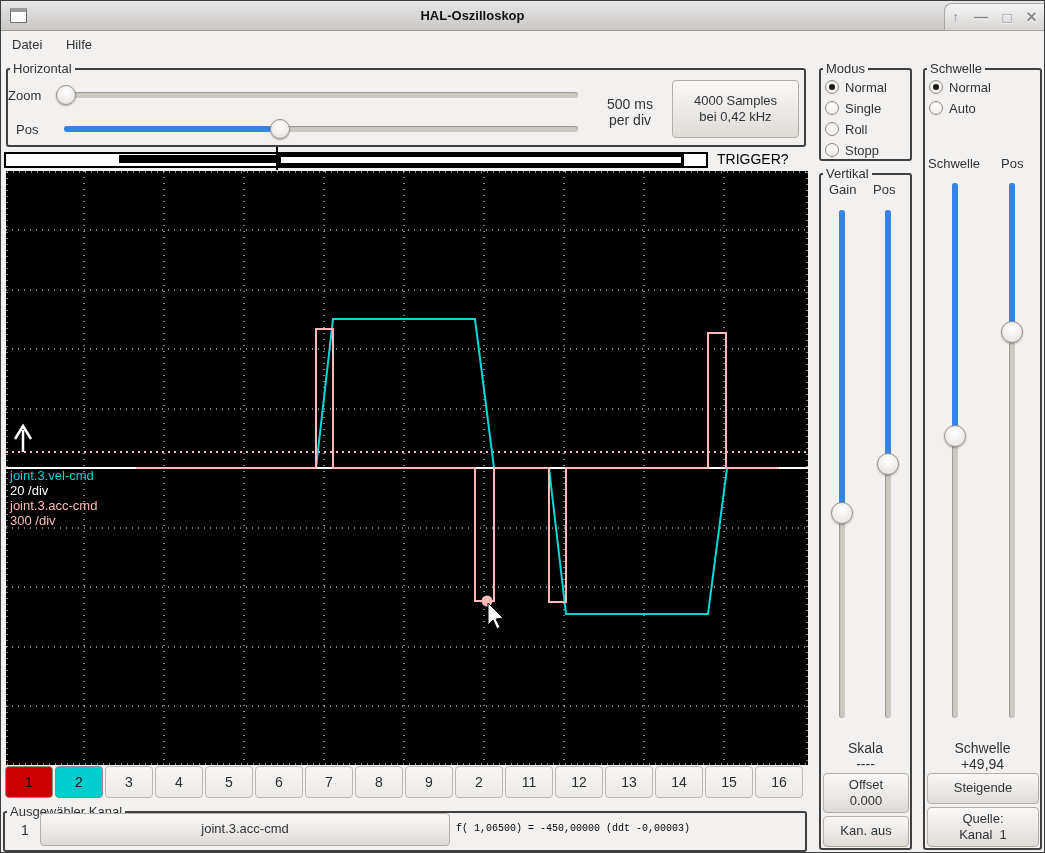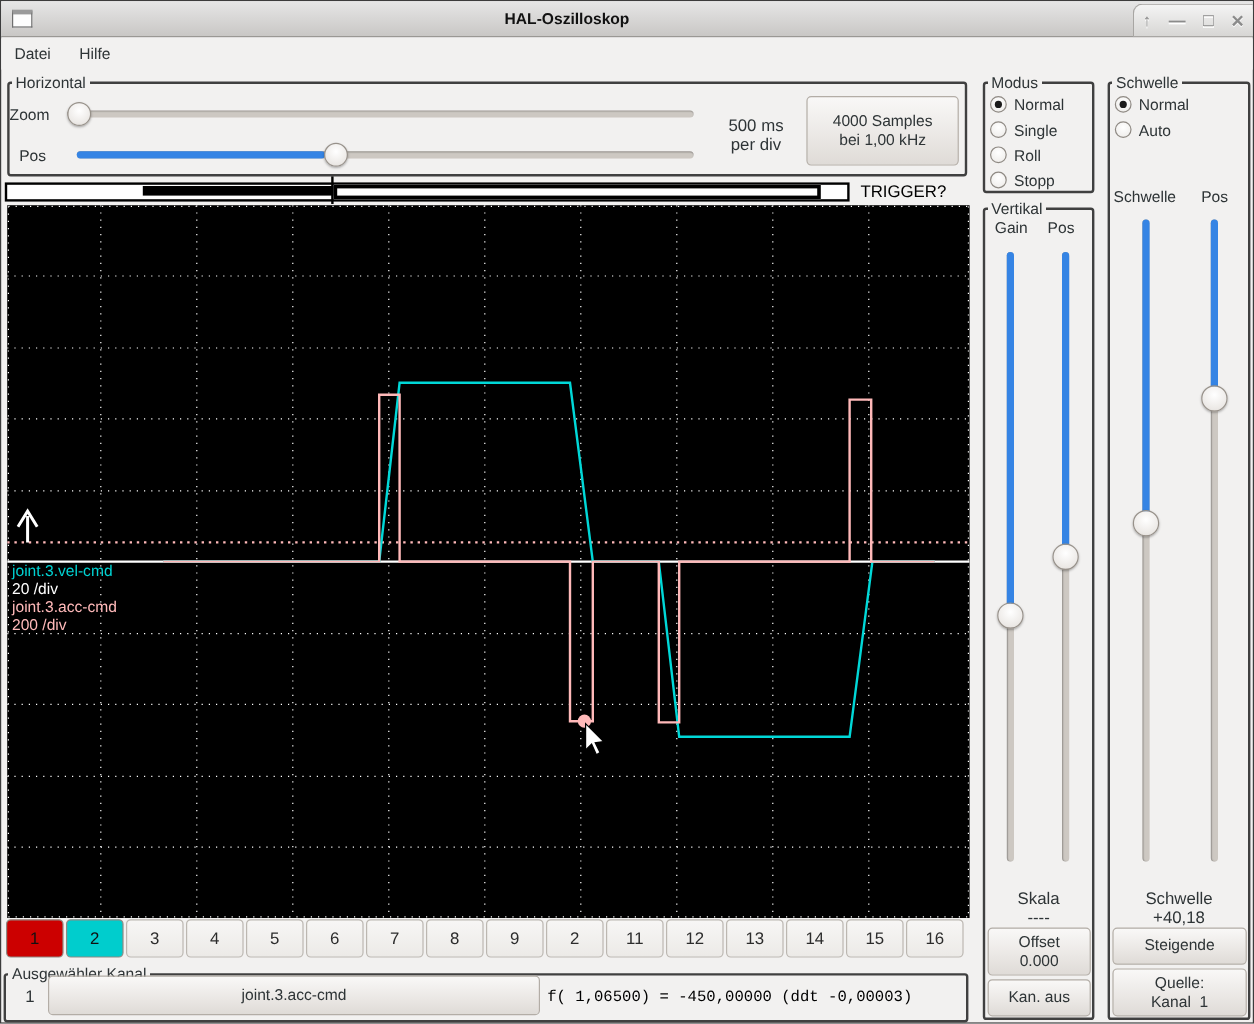--- a/index.html
+++ b/index.html
@@ -117,21 +117,21 @@
     <div class="htrack"></div>
     <div class="hfill" style="width:207px;"></div>
     <div class="hhandle" style="left:206px;"></div>
   </div>
   <div class="panel-caption" style="left:596px;top:95px;width:66px;">
     <div>500 ms</div>
     <div>per div</div>
   </div>
   <div class="btn" style="left:671px;top:79px;width:127px;height:58px;">
     <span>4000 Samples</span>
-    <span>bei 1,00 kHz</span>
+    <span>bei 0,42 kHz</span>
   </div>
 
   <div class="rec-outer"></div>
   <div class="rec-solid"></div>
   <div class="rec-hollow"></div>
   <div class="rec-marker"></div>
   <div class="trigger-status">TRIGGER?</div>
 
   <div class="scope">
     <svg id="scope-svg" width="802" height="594" viewBox="0 0 802 594">
@@ -161,21 +161,21 @@
         <polyline points="130,297 310,297 327,148 469,148 488,297 543,297 560,443 702,443 721,297 773,297" fill="none" stroke="#00d8d8" stroke-width="2"></polyline>
         <polyline points="130,297 310,297 310,158 327,158 327,297 469,297 469,430 488,430 488,297 543,297 543,431 560,431 560,297 702,297 702,162 720,162 720,297 773,297" fill="none" stroke="#ffb9b9" stroke-width="2"></polyline>
         <path d="M 17 281 L 17 259 M 9 268 L 17 255 L 25 268" stroke="#fff" stroke-width="2.5" fill="none"></path>
         <circle cx="481" cy="430" r="5.5" fill="#ffb9b9"></circle>
         <polygon points="482,432 482,454 487,449 491,458 494,456 490,448 497,447" fill="#fff" stroke="#000" stroke-width="1"></polygon>
       </svg>
     <div class="scope-labels" id="scope-labels">
         <div class="scope-label" style="color: rgb(0, 210, 210);">joint.3.vel-cmd</div>
         <div class="scope-label" style="color: #ffffff;">20 /div</div>
         <div class="scope-label" style="color: rgb(255, 185, 185);">joint.3.acc-cmd</div>
-        <div class="scope-label" style="color: rgb(255, 185, 185);">200 /div</div>
+        <div class="scope-label" style="color: rgb(255, 185, 185);">300 /div</div>
       </div>
   </div>
 
   <div class="channel-row" id="channel-row">
       <div class="chbtn active" style="background: rgb(204, 0, 0);">1</div>
       <div class="chbtn active" style="background: rgb(0, 205, 205);">2</div>
       <div class="chbtn">3</div>
       <div class="chbtn">4</div>
       <div class="chbtn">5</div>
       <div class="chbtn">6</div>
@@ -191,21 +191,21 @@
       <div class="chbtn">16</div>
     </div>
 
   <fieldset style="left:2px; top:803px; width:804px; height:48px;">
     <legend>Ausgewähler Kanal</legend>
   </fieldset>
   <div style="position:absolute;left:20px;top:821px;font-size:14px;">1</div>
   <div class="btn" style="left:39px;top:812px;width:410px;height:33px;">
     <span>joint.3.acc-cmd</span>
   </div>
-  <div class="mono" style="position:absolute;left:455px;top:822px;font-size:13px;color:#000;">f( 1,06500) = -450,00000 (ddt -0,00003)</div>
+  <div class="mono" style="position:absolute;left:455px;top:822px;font-size:10px;color:#000;">f( 1,06500) = -450,00000 (ddt -0,00003)</div>
 
   <fieldset style="left:818px; top:60px; width:93px; height:100px;">
     <legend>Modus</legend>
     <div id="modus-radios">
         <div class="radio-row">
           <span class="radio sel"></span>
           <span class="radio-label">Normal</span>
         </div>
         <div class="radio-row">
           <span class="radio"></span>
@@ -266,21 +266,21 @@
     <div class="vtrack"></div>
     <div class="vfill" style="height:253px;"></div>
     <div class="vhandle" style="top:242px;"></div>
   </div>
   <div class="vslider" style="left:1001px;top:182px;width:20px;height:535px;">
     <div class="vtrack"></div>
     <div class="vfill" style="height:149px;"></div>
     <div class="vhandle" style="top:138px;"></div>
   </div>
   <div class="panel-caption" style="left:924px;top:739px;width:115px;">Schwelle</div>
-  <div class="panel-caption" style="left:924px;top:755px;width:115px;">+40,18</div>
+  <div class="panel-caption" style="left:924px;top:755px;width:115px;">+49,94</div>
   <div class="btn" style="left:926px;top:772px;width:112px;height:31px;">
     <span>Steigende</span>
   </div>
   <div class="btn" style="left:926px;top:806px;width:112px;height:40px;">
     <span>Quelle:</span>
     <span style="white-space:pre;">Kanal  1</span>
   </div>
 
 </div>
 

